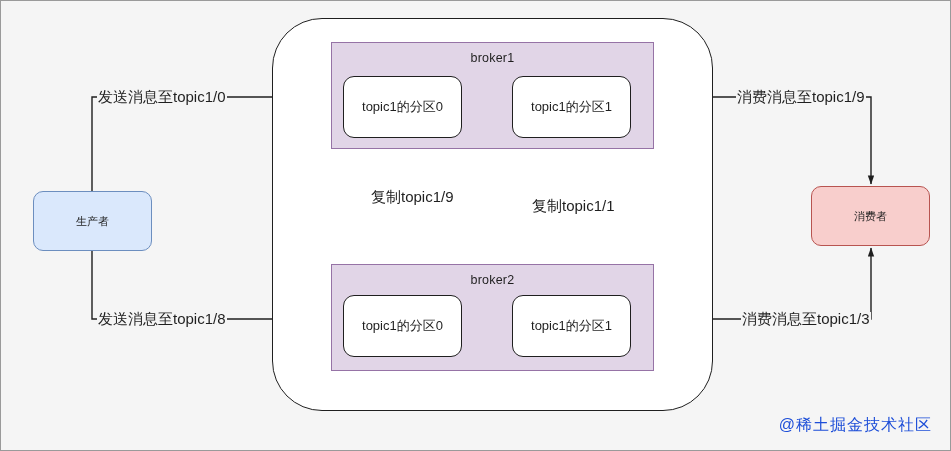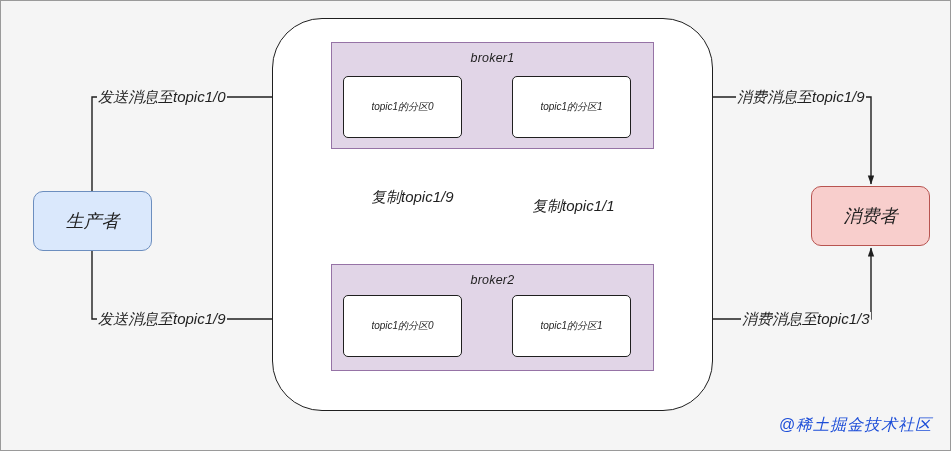--- a/index.html
+++ b/index.html
@@ -9,21 +9,20 @@
   }
   #canvas {
     position: relative;
     width: 951px;
     height: 451px;
     background: #f5f5f5;
     border: 1px solid #9a9a9a;
     box-sizing: border-box;
     overflow: hidden;
     font-family: "Liberation Sans", "DejaVu Sans", sans-serif;
-    font-style: italic;
   }
   
   #wires {
     position: absolute;
     left: 0; top: 0;
     width: 951px;
     height: 451px;
     pointer-events: none;
   }
   
@@ -59,43 +58,43 @@
     color: #1f1f1f;
     letter-spacing: 0.2px;
   }
   
   .partition {
     position: absolute;
     width: 119px;
     height: 62px;
     background: #ffffff;
     border: 1.4px solid #1f1f1f;
-    border-radius: 5px;
+    border-radius: 11px;
     box-sizing: border-box;
     display: flex;
     align-items: center;
     justify-content: center;
-    font-size: 10px;
+    font-size: 13px;
     color: #1f1f1f;
   }
   #b1p0 { left: 342px; top: 75px; }
   #b1p1 { left: 511px; top: 75px; }
   #b2p0 { left: 342px; top: 294px; }
   #b2p1 { left: 511px; top: 294px; }
   
   .actor {
     position: absolute;
     width: 119px;
     height: 60px;
     border-radius: 10px;
     box-sizing: border-box;
     display: flex;
     align-items: center;
     justify-content: center;
-    font-size: 18px;
+    font-size: 11px;
     color: #1f1f1f;
   }
   #producer {
     left: 32px;
     top: 190px;
     background: #dae8fc;
     border: 1.2px solid #6c8ebf;
   }
   #consumer {
     left: 810px;
@@ -167,21 +166,21 @@
   <div class="broker" id="broker2">
     <span class="broker-label">broker2</span>
   </div>
   <div class="partition" id="b2p0">topic1的分区0</div>
   <div class="partition" id="b2p1">topic1的分区1</div>
 
   <div class="actor" id="producer">生产者</div>
   <div class="actor" id="consumer">消费者</div>
 
   <div class="edge-label" id="lbl-send0">发送消息至topic1/0</div>
-  <div class="edge-label" id="lbl-send1">发送消息至topic1/9</div>
+  <div class="edge-label" id="lbl-send1">发送消息至topic1/8</div>
   <div class="edge-label" id="lbl-recv0">消费消息至topic1/9</div>
   <div class="edge-label" id="lbl-recv1">消费消息至topic1/3</div>
   <div class="edge-label on-white" id="lbl-rep0">复制topic1/9</div>
   <div class="edge-label on-white" id="lbl-rep1">复制topic1/1</div>
 
   <div id="watermark">@稀土掘金技术社区</div>
 
 </div>
 
 </body></html>

